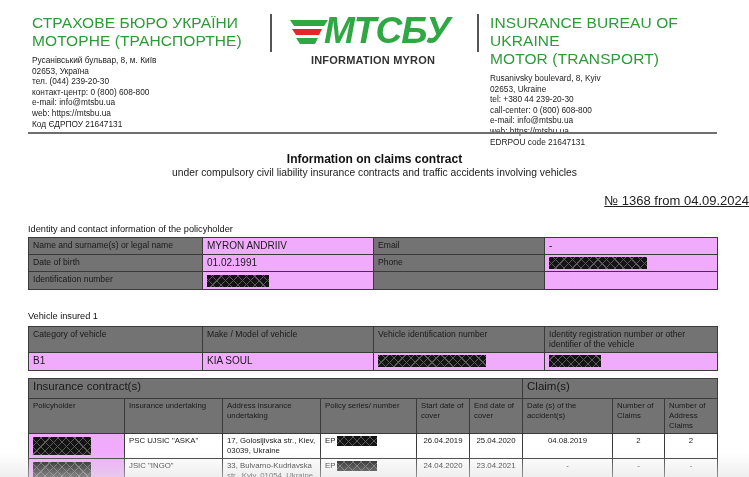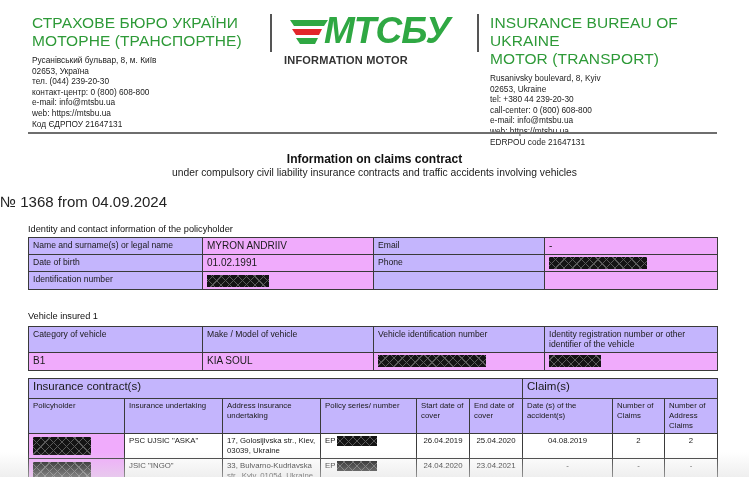--- a/index.html
+++ b/index.html
@@ -4,37 +4,37 @@
 <style>
   * { box-sizing: border-box; margin: 0; padding: 0; }
   html, body { width: 749px; height: 477px; overflow: hidden; background: #ffffff; }
   body { font-family: "Liberation Sans", "DejaVu Sans", sans-serif; color: #1a1a1a; position: relative; }
 
   .header { position: absolute; left: 0; top: 0; width: 749px; height: 134px; }
   .hdr-left { position: absolute; left: 32px; top: 14px; width: 235px; }
   .hdr-title { color: #2e9a38; font-size: 15.5px; line-height: 18px; letter-spacing: 0.1px; }
   .hdr-addr { margin-top: 5px; font-size: 8.3px; line-height: 10.6px; color: #222; }
   .vdiv { position: absolute; top: 14px; width: 1.5px; height: 38px; background: #555; }
-  .logo-wrap { position: absolute; left: 284px; top: 12px; width: 178px; height: 60px; text-align: left; }
+  .logo-wrap { position: absolute; left: 284px; top: 12px; width: 178px; height: 60px; text-align: center; }
   .logo { position: relative; height: 38px; }
   .logo-stripes { position: absolute; left: 4px; top: 6px; width: 46px; height: 28px; }
   .logo-text { position: absolute; left: 40px; top: -2px; font-size: 37px; font-weight: bold; font-style: italic; color: #2fa843; letter-spacing: -1px; font-family: "Liberation Sans", sans-serif; }
   .logo-sub { margin-top: 4px; font-size: 11px; font-weight: bold; color: #333; letter-spacing: 0.2px; }
   .hdr-right { position: absolute; left: 490px; top: 14px; width: 250px; }
   .hrule { position: absolute; left: 28px; top: 132px; width: 689px; height: 2px; background: #6e6e6e; }
 
   .doc-title { position: absolute; left: 0; top: 152px; width: 749px; text-align: center; font-size: 12px; font-weight: bold; color: #111; }
   .doc-sub { position: absolute; left: 0; top: 167px; width: 749px; text-align: center; font-size: 10.3px; color: #222; }
-  .doc-num { position: absolute; left: 0; top: 193px; width: 749px; text-align: left; font-size: 15px; color: #222; }
+  .doc-num { position: absolute; left: 0; top: 193px; width: 749px; text-align: right; font-size: 13px; color: #222; text-decoration: underline; }
 
   .sec-label { position: absolute; left: 28px; font-size: 9.2px; color: #111; }
 
   table { border-collapse: collapse; position: absolute; left: 28px; width: 689px; table-layout: fixed; }
   td, th { border: 1px solid #3a3a3a; font-size: 8.6px; font-weight: normal; text-align: left; vertical-align: top; padding: 2px 4px; color: #1a1a1a; }
-  .lbl { background: #c4b5fd; }
+  .lbl { background: #737373; }
   .val { background: #f0abfc; font-size: 10px; }
   .redact { display: inline-block; height: 12px; background: #141414; vertical-align: middle;
     background-image: repeating-linear-gradient(45deg, transparent 0 5px, #5a5a5a 5px 6px), repeating-linear-gradient(-45deg, transparent 0 5px, #5a5a5a 5px 6px); }
 
   .t1 { top: 237px; }
   .t1 td { height: 17px; }
   .t2 { top: 326px; }
   .t3 { top: 378px; }
   .t3 .big { font-size: 11.5px; padding: 2px 4px; height: 20px; }
   .t3 td { font-size: 7.8px; line-height: 10px; }
@@ -63,21 +63,21 @@
 
   <div class="logo-wrap">
     <div class="logo">
       <svg class="logo-stripes" viewBox="0 0 46 28">
         <polygon points="2,2 40,2 36,8 6,8" fill="#2fa843"></polygon>
         <polygon points="4,11 34,11 31,17 8,17" fill="#e2262b"></polygon>
         <polygon points="8,20 30,20 27,26 12,26" fill="#2fa843"></polygon>
       </svg>
       <span class="logo-text">МТСБУ</span>
     </div>
-    <div class="logo-sub">INFORMATION MOTOR</div>
+    <div class="logo-sub">INFORMATION MYRON</div>
   </div>
 
   <div class="vdiv" style="left:477px;"></div>
 
   <div class="hdr-right">
     <div class="hdr-title">INSURANCE BUREAU OF UKRAINE</div>
     <div class="hdr-title">MOTOR (TRANSPORT)</div>
     <div class="hdr-addr">
       <div>Rusanivsky boulevard, 8, Kyiv</div>
       <div>02653, Ukraine</div>

